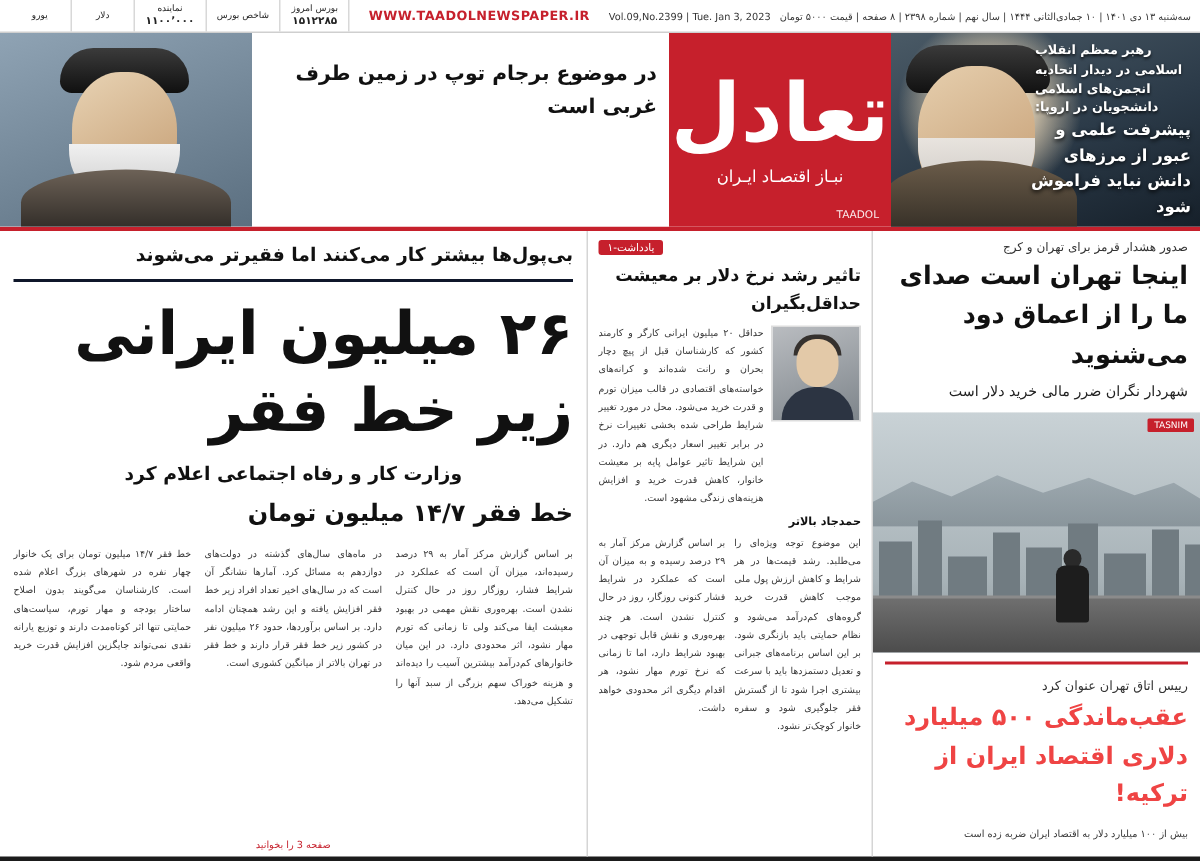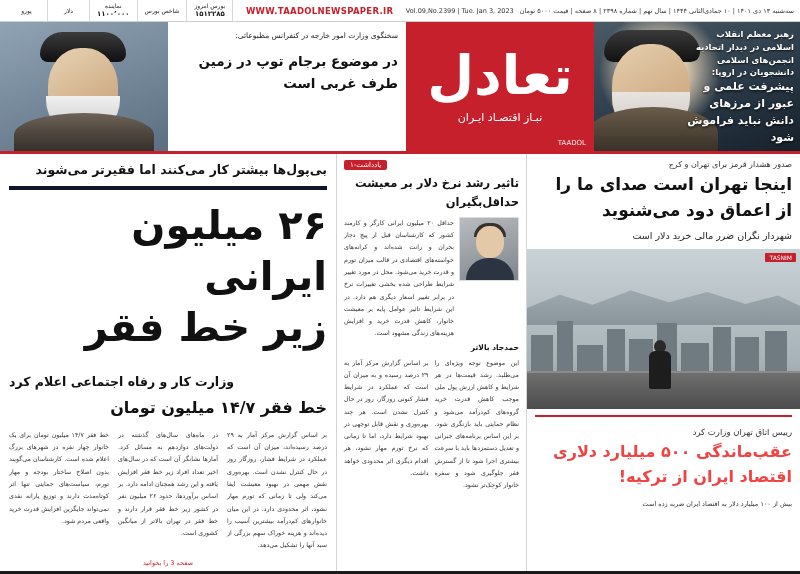--- a/index.html
+++ b/index.html
@@ -51,30 +51,30 @@
   }
   .mh-left .turban {
     position:absolute; left:10px; top:8px; width:96px; height:32px; border-radius: 40px 40px 16px 16px;
     background: linear-gradient(180deg,#3a3a3a,#111);
   }
   .mh-left .robe {
     position:absolute; left:-6px; bottom:-8px; width:130px; height:52px;
     background: linear-gradient(180deg,#6b5c4a,#2f2a22); border-radius: 50% 50% 0 0;
   }
   .mh-left .cap-text {
-    position:absolute; right:6px; top:6px; width:104px; text-align:right;
+    position:absolute; right:6px; top:6px; width:104px; text-align:left;
     font-size:8.5px; line-height:1.5; color:#fff; font-weight:bold; text-shadow:0 1px 2px rgba(0,0,0,.8);margin-left:44px;
   }
   .mh-left .cap-sub {
     position:absolute; right:6px; top:56px; width:112px; text-align:right;
     font-size:11px; line-height:1.55; color:#fff; font-weight:bold; text-shadow:0 1px 3px rgba(0,0,0,.9);
   }
 
   .mh-center {
-    width: 188px; background:#c6202c; color:#fff; position:relative;
+    width: 148px; background:#c6202c; color:#fff; position:relative;
     display:flex; flex-direction:column; align-items:center; justify-content:center;
   }
   .logo-fa { font-size: 54px; font-weight: bold; line-height: 1; letter-spacing:-1px; }
   .logo-sub { font-size: 11px; margin-top: 8px; }
   .logo-en { position:absolute; bottom:4px; right:8px; font-size:7px; opacity:.9; }
 
   .mh-right { flex:1; position:relative; background:#fff; display:flex; }
   .mh-right .txt {
     flex:1; padding:8px 8px 8px 6px; text-align:right; direction:rtl;
   }
@@ -100,21 +100,21 @@
   }
   .mh-right .photo2 .r {
     position:absolute; left:14px; bottom:-6px; width:140px; height:44px; border-radius:50% 50% 0 0;
     background:linear-gradient(180deg,#6d6257,#2b2723);
   }
 
   
   .main { display: flex; height: 417px; }
 
   
-  .col-left { width: 274px; border-left: 1px solid #d5d5d5; display:flex; flex-direction:column; }
+  .col-left { width: 219px; border-left: 1px solid #d5d5d5; display:flex; flex-direction:column; }
   .lead-kicker {
     text-align:right; direction:rtl; font-size:8px; color:#333; padding:6px 8px 2px;
   }
   .lead-head {
     text-align:right; direction:rtl; padding:0 8px 4px;
     font-size:17px; font-weight:bold; line-height:1.55; color:#111;
   }
   .lead-sub {
     text-align:right; direction:rtl; padding:0 8px 6px;
     font-size:9.5px; color:#222; line-height:1.6;
@@ -186,30 +186,30 @@
     margin-top:5px; display:flex; gap:6px; direction:rtl; flex:1;
   }
   .mid-col-text {
     flex:1; text-align:justify; direction:rtl; font-size:6.3px; line-height:1.95; color:#333;
   }
 
   
   .col-right { flex:1; padding: 6px 9px 4px; display:flex; flex-direction:column; }
   .over-head {
     text-align:right; direction:rtl; font-size:12.5px; font-weight:bold; color:#111;
-    line-height:1.6; border-bottom:4px solid #0f172a; padding-bottom:6px;
+    line-height:1.6; border-bottom:2px solid #0f172a; padding-bottom:6px;
   }
   .mega-head {
     text-align:right; direction:rtl; font-size:40px; font-weight:bold; color:#111;
     line-height:1.28; margin-top:10px; letter-spacing:-0.5px;
   }
   .mega-head .l2 { display:block; }
   .sub-kicker {
-    text-align:left; direction:rtl; font-size:12.5px; font-weight:bold; color:#111;
-    margin-top:20px;
+    text-align:center; direction:rtl; font-size:12.5px; font-weight:bold; color:#111;
+    margin-top:8px;
   }
   .mega-sub {
     text-align:right; direction:rtl; font-size:16px; font-weight:bold; color:#111;
     margin-top:8px; line-height:1.4;
   }
   .right-body {
     margin-top:10px; display:flex; gap:9px; direction:rtl; flex:1;
   }
   .right-body .c {
     flex:1; text-align:justify; direction:rtl; font-size:6.3px; line-height:1.95; color:#333;
@@ -273,21 +273,20 @@
     </div>
 
     <div class="mh-center">
       <div class="logo-fa">تعادل</div>
       <div class="logo-sub">نبـاز اقتصـاد ایـران</div>
       <div class="logo-en">TAADOL</div>
     </div>
 
     <div class="mh-right">
       <div class="txt">
-        <div class="kicker">سخنگوی وزارت امور خارجه در کنفرانس مطبوعاتی:</div>
         <div class="head">در موضوع برجام توپ در زمین طرف غربی است</div>
       </div>
       <div class="photo2">
         <div class="t"></div>
         <div class="f"></div>
         <div class="b"></div>
         <div class="r"></div>
       </div>
     </div>
 
@@ -318,21 +317,21 @@
         <div class="walk"></div>
         <div class="road"></div>
         <div class="man">
           <div class="head"></div>
           <div class="body"></div>
         </div>
         <div class="tag">TASNIM</div>
       </div>
 
       <div class="hr-red"></div>
-      <div class="second-kicker">رییس اتاق تهران وزارت کرد</div>
+      <div class="second-kicker">رییس اتاق تهران عنوان کرد</div>
       <div class="second-head">عقب‌ماندگی ۵۰۰ میلیارد دلاری اقتصاد ایران از ترکیه!</div>
       <div class="second-body">بیش از ۱۰۰ میلیارد دلار به اقتصاد ایران ضربه زده است</div>
     </div>
 
     <div class="col-mid">
       <div class="note-badge">یادداشت-۱</div>
       <div class="mid-head">تاثیر رشد نرخ دلار بر معیشت حداقل‌بگیران</div>
       <div class="author-row">
         <div class="author-photo">
           <div class="hair"></div>

